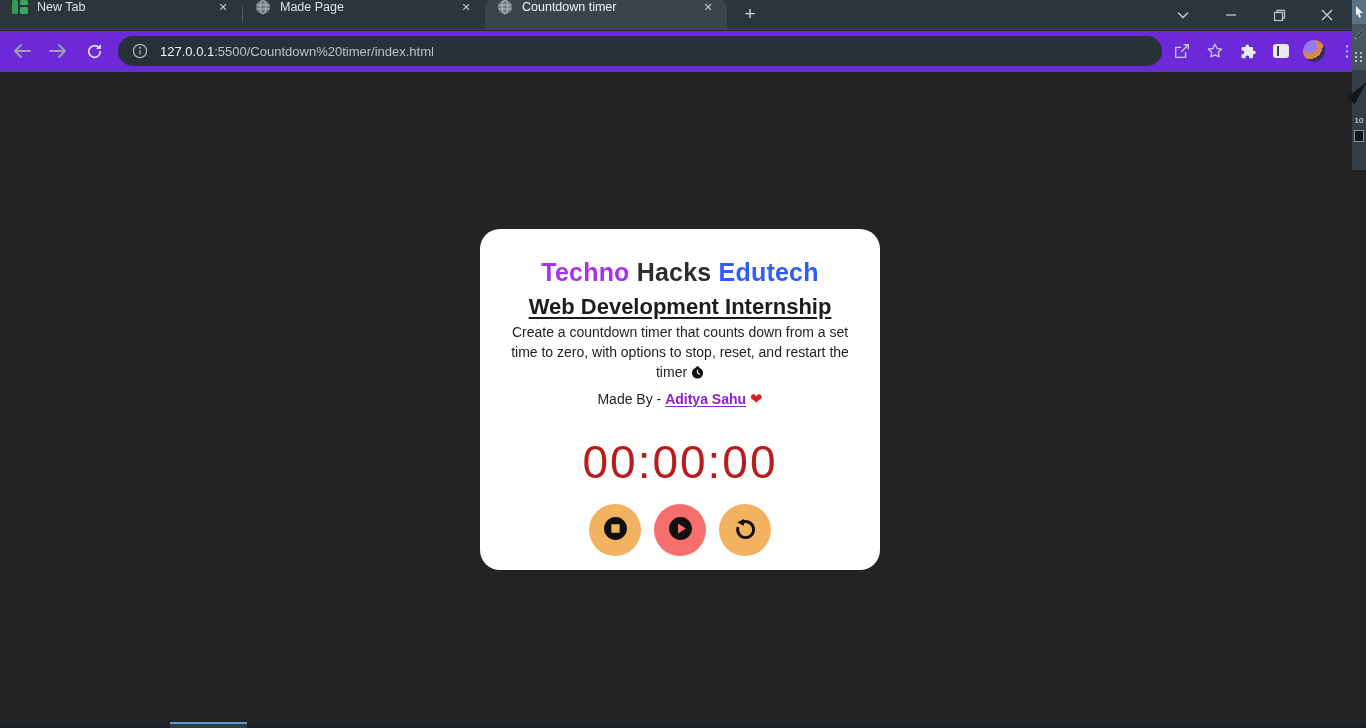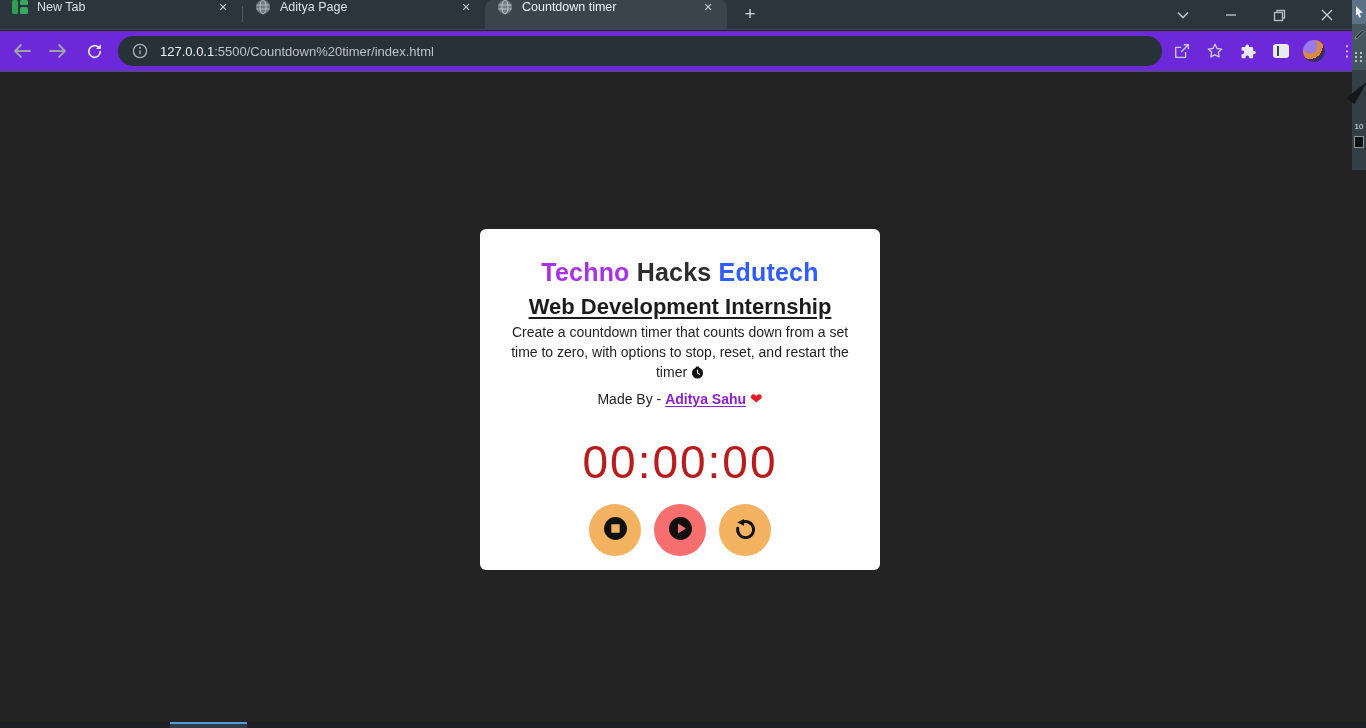--- a/index.html
+++ b/index.html
@@ -48,21 +48,21 @@
     background:radial-gradient(circle at 32% 28%, #9a79ec 0 34%, #d98a3d 34% 58%, #3a2f63 58% 100%); }
   .menu-dots { color:#dfe3e6; font-size:15px; letter-spacing:0; }
 
   
   .sidepanel-ic { position:relative; width:16px; height:14px; background:#e8eaed; border-radius:3px; }
   .sidepanel-ic::after { content:""; position:absolute; left:4px; top:2px; width:2px; height:10px; background:#39444c; }
 
   
   .content { position:absolute; left:0; top:72px; width:1366px; height:650px; background:#232323; }
   .card { position:absolute; left:480px; top:157px; width:400px; height:341px;
-    background:#ffffff; border-radius:6px; text-align:center; padding-top:29px; }
+    background:#ffffff; border-radius:20px; text-align:center; padding-top:29px; }
   .brand { font-size:25px; font-weight:700; letter-spacing:.2px; }
   .brand .p1 { color:#a832e8; }
   .brand .p2 { color:#2d2d2d; }
   .brand .p3 { color:#2f5cff; }
   .subtitle { margin-top:7px; font-size:22px; font-weight:700; color:#1c1c1c;
     text-decoration:underline; text-underline-offset:3px; }
   .desc { margin:2px auto 0; width:352px; font-size:14px; line-height:20px; color:#1e1e1e; font-weight:500; }
   .clock-ic { display:inline-block; vertical-align:-2px; }
   .madeby { margin-top:1px; font-size:14px; line-height:28px; color:#1e1e1e; font-weight:500; }
   .madeby a { color:#8a1fd4; text-decoration:underline; text-underline-offset:2px; font-weight:600; }
@@ -85,21 +85,21 @@
   .strip-cell { width:14px; display:flex; align-items:center; justify-content:center; }
   .strip-cursor { height:24px; background:#5a7186; }
   .strip-pen { height:20px; }
   .strip-dots { height:26px; }
   .dots-grid { display:grid; grid-template-columns:3px 3px; gap:2px; }
   .dots-grid i { width:2px; height:2px; background:#dfe5e8; border-radius:50%; }
   .strip-lower { width:14px; height:100px; background:#333e45; display:flex;
     flex-direction:column; align-items:center; }
   .strip-wedge { margin-top:8px; width:0; height:0; border-left:5px solid transparent;
     border-right:5px solid transparent; border-bottom:26px solid #14181b; transform:rotate(40deg); }
-  .strip-size { margin-top:18px; color:#e6eaec; font-size:8px; line-height:10px; }
+  .strip-size { margin-top:12px; color:#e6eaec; font-size:8px; line-height:10px; }
   .strip-swatch { margin-top:4px; width:10px; height:12px; background:#121212; border:1px solid #8b969c; }
 </style>
 </head>
 <body>
 
 <div class="stage">
 
   <div class="tabbar">
     <div class="tab">
       <span class="favicon fav-grid">
@@ -114,21 +114,21 @@
     <div class="tab">
       <span class="favicon">
         <svg width="16" height="16" viewBox="0 0 16 16">
             <circle cx="8" cy="8" r="7" fill="#6e7980"></circle>
             <g stroke="#aeb7bc" stroke-width="1" fill="none">
               <ellipse cx="8" cy="8" rx="3" ry="7"></ellipse>
               <path d="M1.4 6h13.2M1.4 10h13.2"></path>
             </g>
           </svg>
       </span>
-      <span class="tab-title">Aditya Page</span>
+      <span class="tab-title">Made Page</span>
       <span class="tab-close">✕</span>
     </div>
     <div class="tab active">
       <span class="favicon">
         <svg width="16" height="16" viewBox="0 0 16 16">
             <circle cx="8" cy="8" r="7" fill="#717c83"></circle>
             <g stroke="#b6bfc4" stroke-width="1" fill="none">
               <ellipse cx="8" cy="8" rx="3" ry="7"></ellipse>
               <path d="M1.4 6h13.2M1.4 10h13.2"></path>
             </g>

